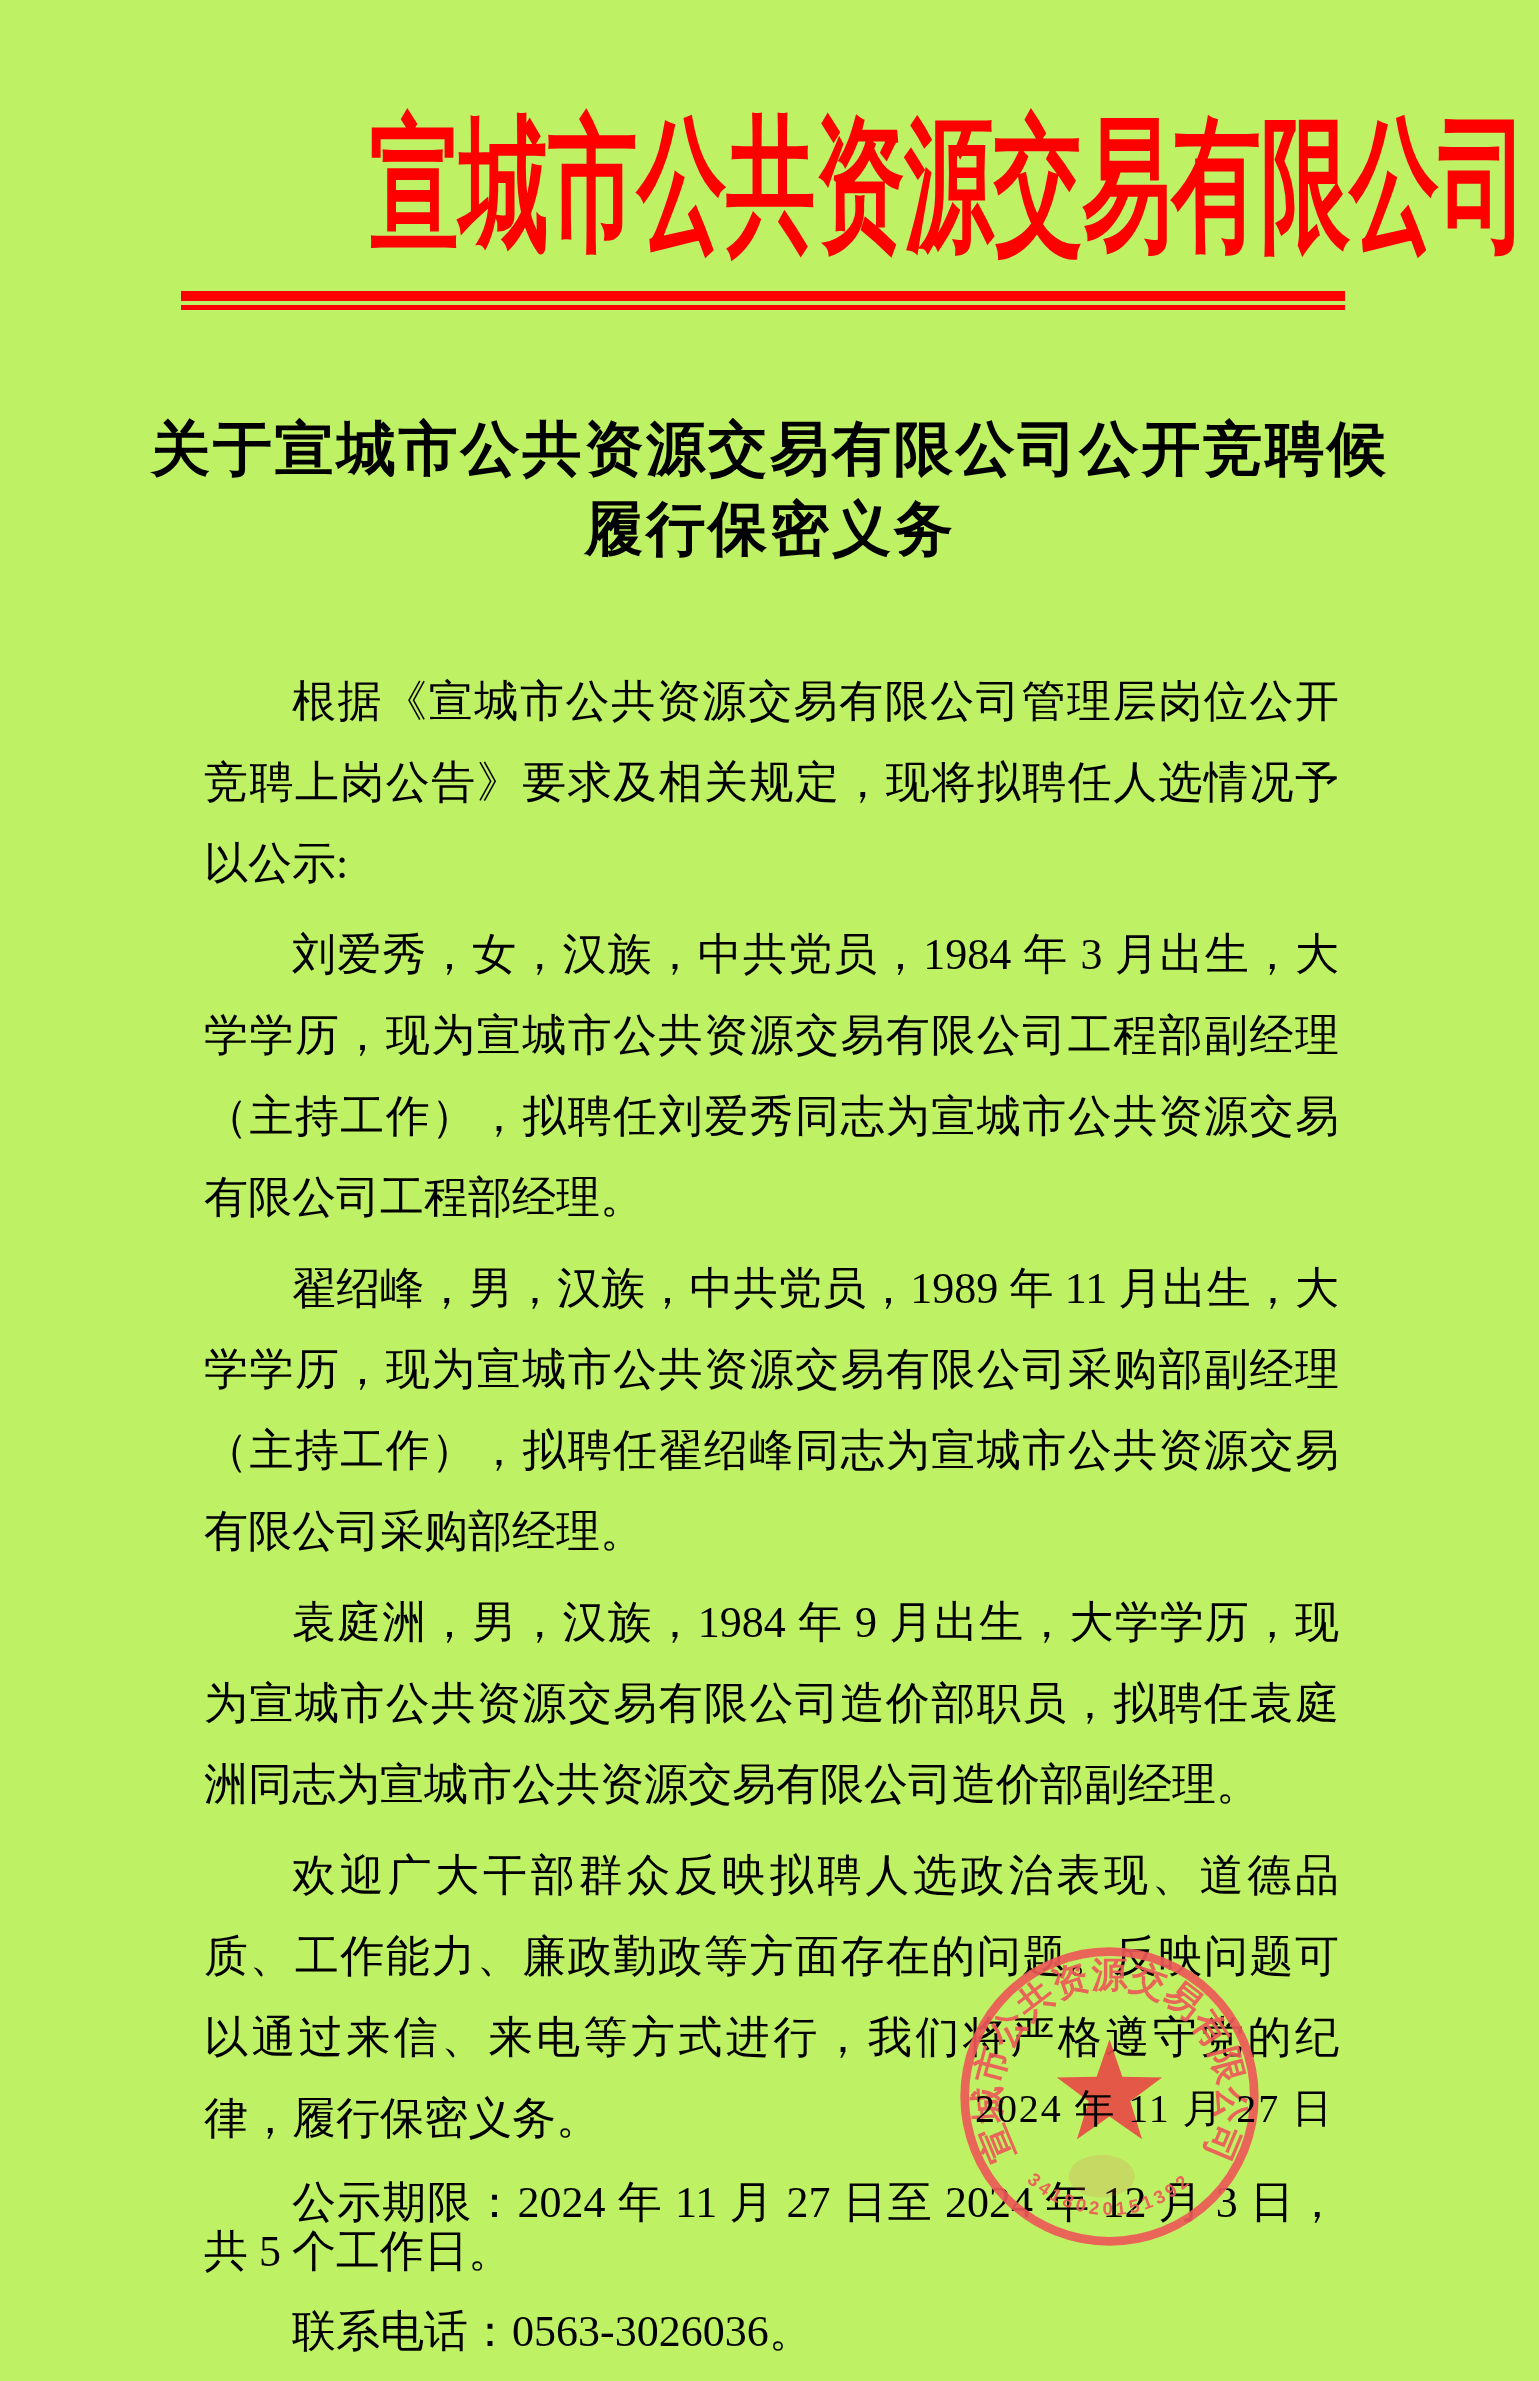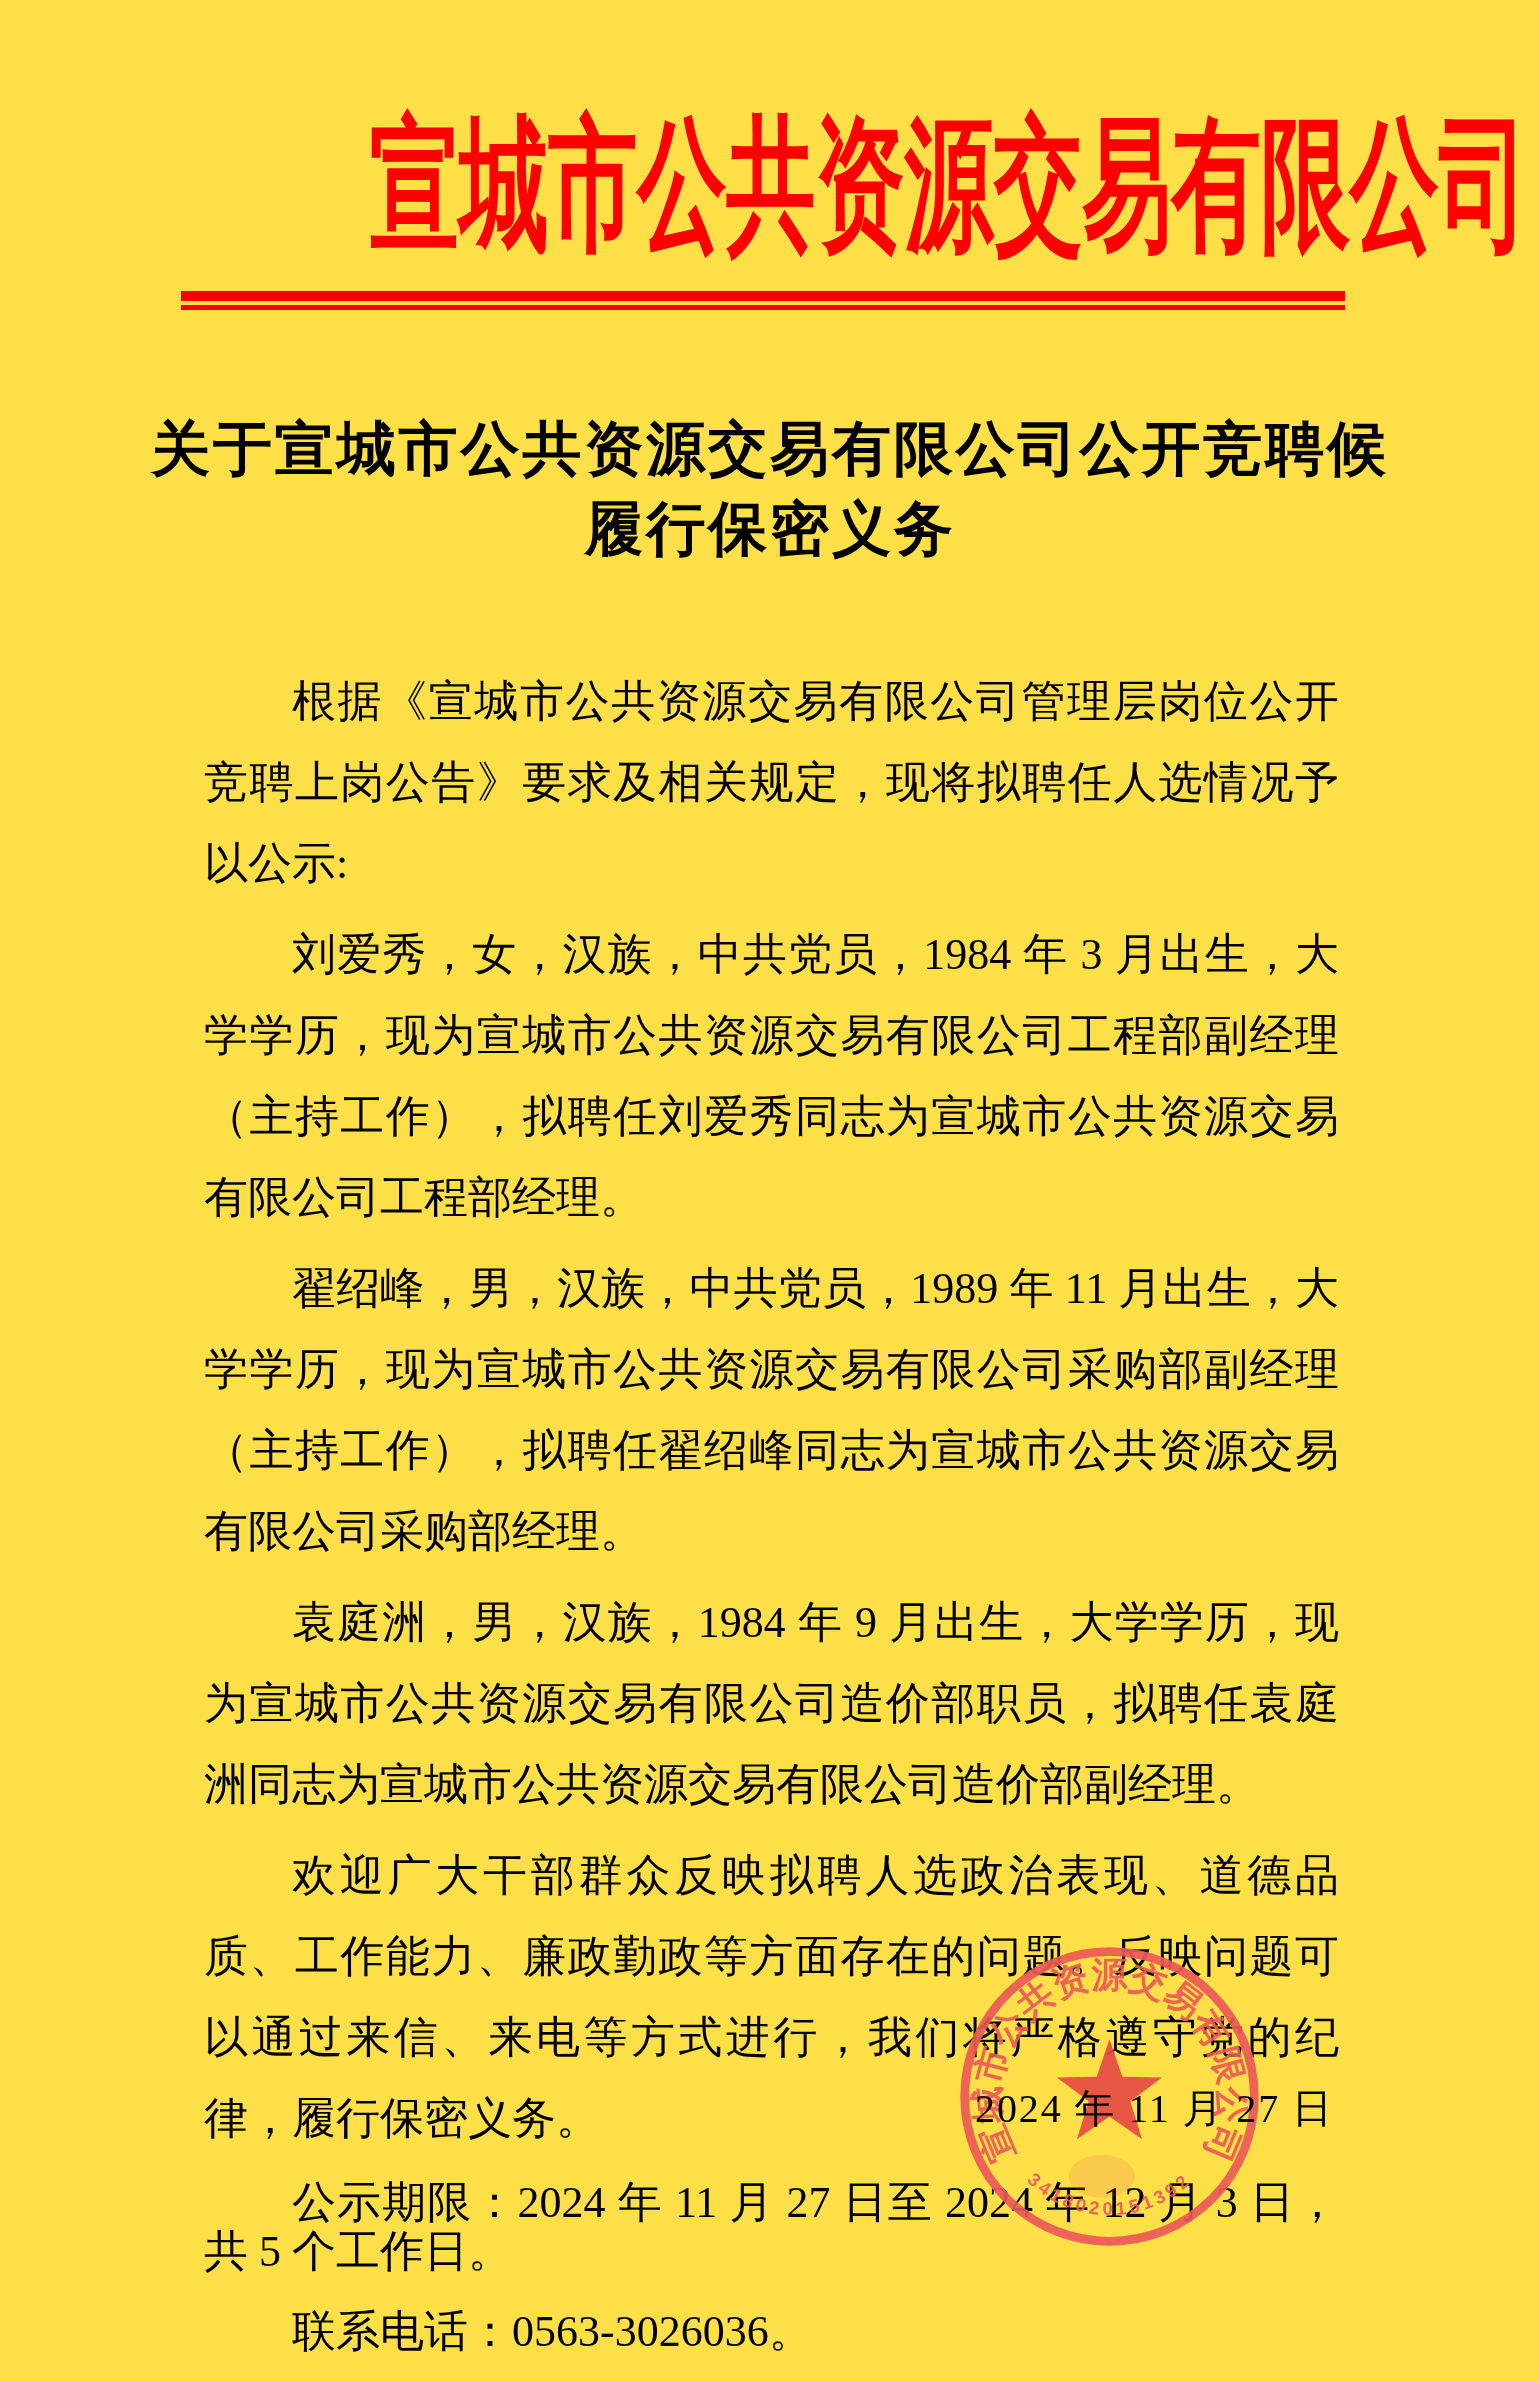--- a/index.html
+++ b/index.html
@@ -1,19 +1,19 @@
 <!DOCTYPE html>
 <html><head>
 <meta charset="utf-8">
 <style>
   html,body{margin:0;padding:0;background:#ffffff;}
   .page{
     position:relative;
     width:1540px;height:2381px;
-    background:#fde047;
+    background:#bef264;
     overflow:hidden;
     font-family:"Liberation Serif","DejaVu Serif",serif;
     color:#000;
     text-decoration:underline;
   }
   
   .letterhead{
     position:absolute; top:97px; left:0; width:100%;
     text-align:center; white-space:nowrap;
   }

